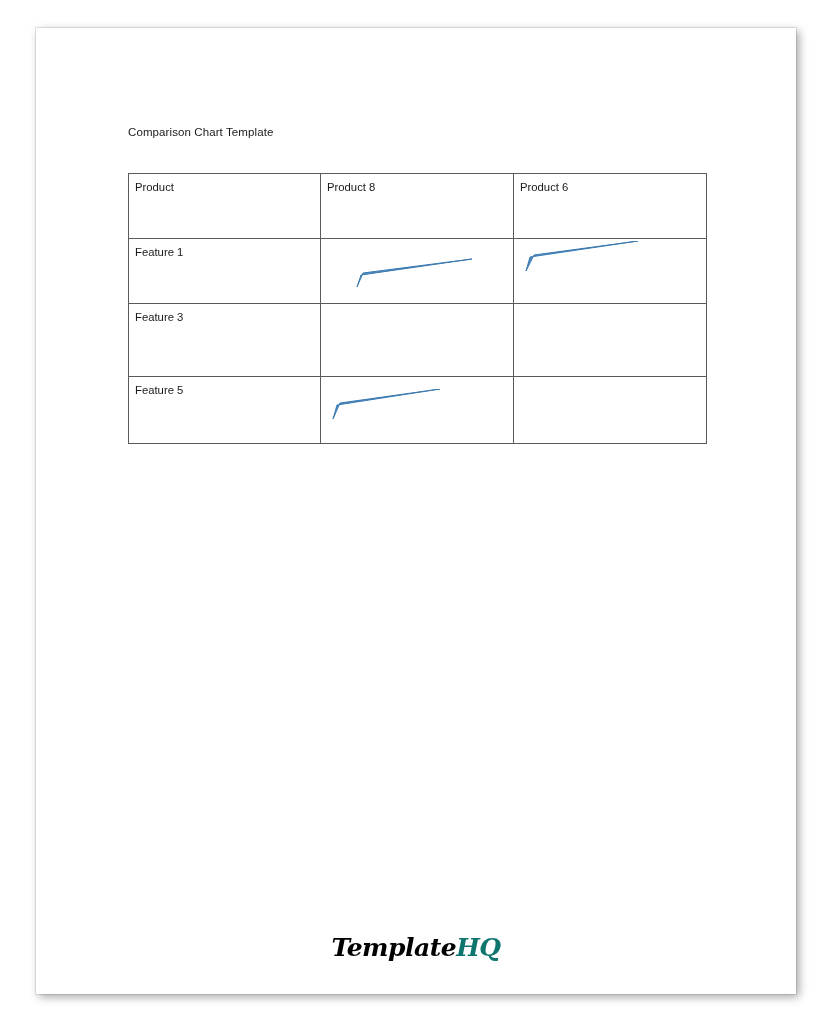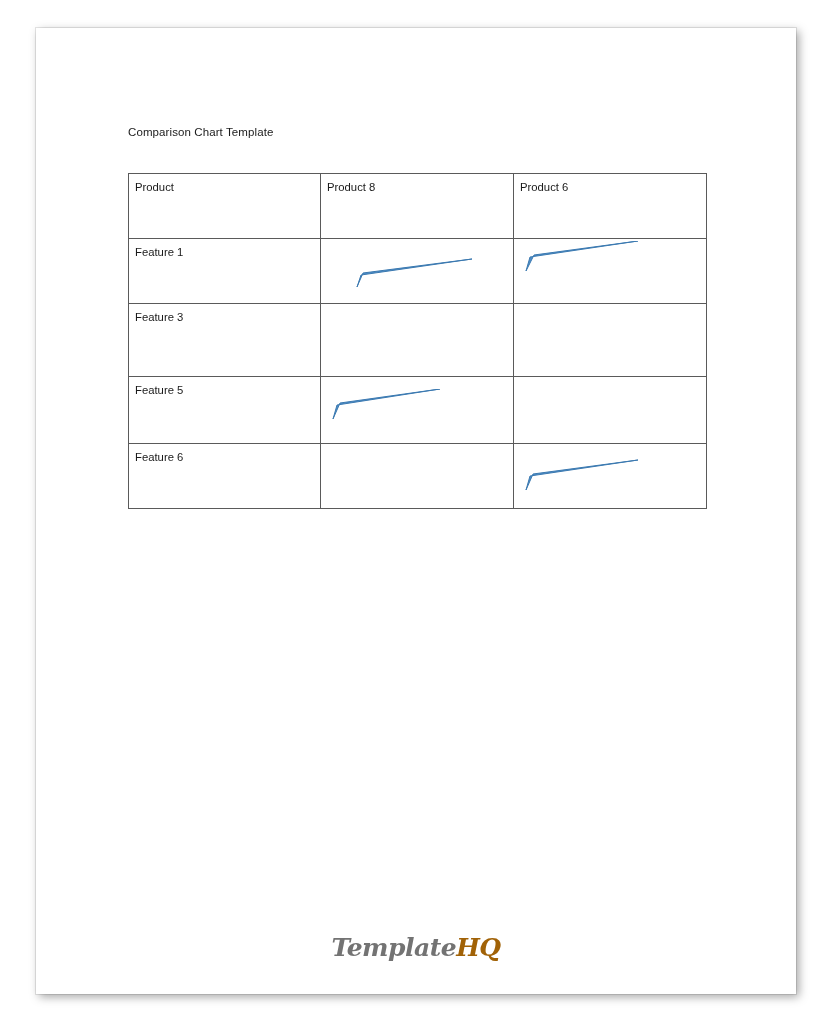--- a/index.html
+++ b/index.html
@@ -94,22 +94,22 @@
     left: 0;
     right: 0;
     top: 905px;
     text-align: center;
     font-family: "DejaVu Serif", serif;
     font-size: 25px;
     font-weight: bold;
     font-style: italic;
     letter-spacing: -0.5px;
   }
-  .logo .t { color: #737373; }
-  .logo .h { color: #a16207; }
+  .logo .t { color: #000000; }
+  .logo .h { color: #0f766e; }
 </style>
 </head>
 <body>
 
 <div class="canvas">
   <div class="page">
 
     <div class="doc-title">Comparison Chart Template</div>
 
     <div class="table-wrap">
@@ -163,31 +163,20 @@
               <span class="cell-label">Feature 5</span>
             </td>
             <td>
               <svg class="mark m-mid" viewBox="0 0 178 44">
                 <polygon points="6,30 13,14 113,0 10,16" fill="#4f8fca" stroke="#3b79b0" stroke-width="1"></polygon>
               </svg>
             </td>
             <td></td>
           </tr>
 
-          <tr class="r6">
-            <td>
-              <span class="cell-label">Feature 6</span>
-            </td>
-            <td></td>
-            <td>
-              <svg class="mark m-mid" viewBox="0 0 178 44">
-                <polygon points="6,34 13,18 118,4 10,20" fill="#4f8fca" stroke="#3b79b0" stroke-width="1"></polygon>
-              </svg>
-            </td>
-          </tr>
         </tbody>
       </table>
     </div>
 
     <div class="logo">
       <span class="t">Template</span><span class="h">HQ</span>
     </div>
 
   </div>
 </div>

